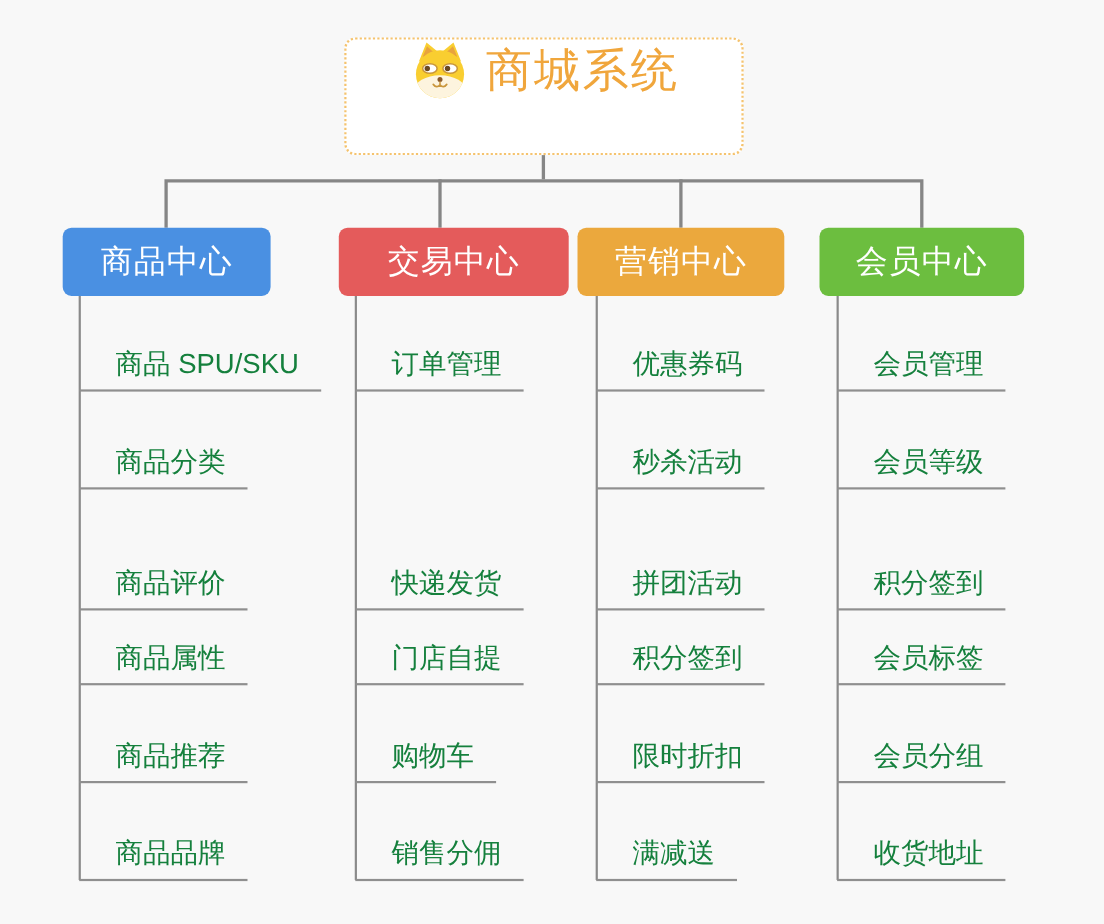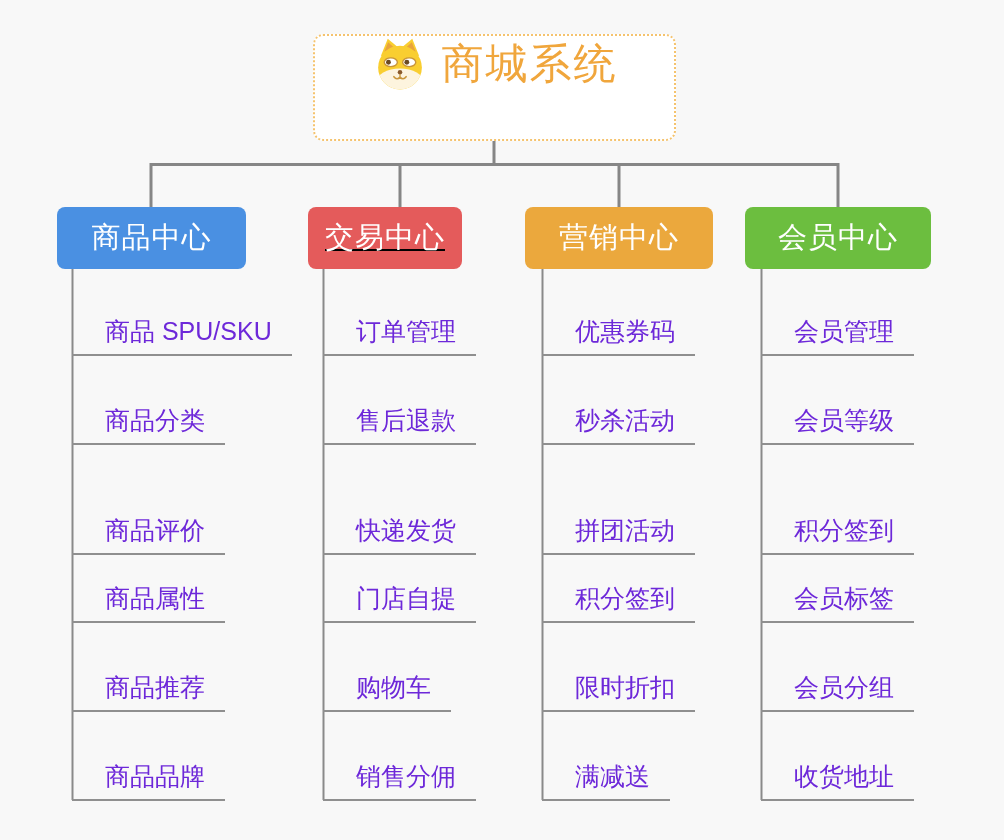--- a/index.html
+++ b/index.html
@@ -63,32 +63,32 @@
     justify-content: center;
     cursor: pointer;
   }
   .branch-label {
     color: #ffffff;
     font-size: 29px;
     letter-spacing: 1px;
     white-space: nowrap;
   }
   .branch-0 { left: 57px;  width: 189px; }
-  .branch-1 { left: 308px; width: 154px; text-decoration: underline; }
+  .branch-1 { left: 308px; width: 209px; }
   .branch-2 { left: 525px; width: 188px; }
   .branch-3 { left: 745px; width: 186px; }
   
   .leaf {
     position: absolute;
     box-sizing: content-box;
     padding: 0 20px 7px 33px;
     border-bottom: 2px solid #8f8f8f;
     font-size: 25px;
     line-height: 31px;
-    color: #6d28d9;
+    color: #15803d;
     white-space: nowrap;
     cursor: pointer;
   }
   .col-0 { left: 72px; }
   .col-1 { left: 323px; }
   .col-2 { left: 542px; }
   .col-3 { left: 761px; }
   .row-0 { top: 316px; }
   .row-1 { top: 405px; }
   .row-2 { top: 494px; margin-top: 21px; }
@@ -152,21 +152,20 @@
   </div>
 
   <div class="leaf col-0 row-0">商品 SPU/SKU</div>
   <div class="leaf col-0 row-1">商品分类</div>
   <div class="leaf col-0 row-2">商品评价</div>
   <div class="leaf col-0 row-3">商品属性</div>
   <div class="leaf col-0 row-4">商品推荐</div>
   <div class="leaf col-0 row-5">商品品牌</div>
 
   <div class="leaf col-1 row-0">订单管理</div>
-  <div class="leaf col-1 row-1">售后退款</div>
   <div class="leaf col-1 row-2">快递发货</div>
   <div class="leaf col-1 row-3">门店自提</div>
   <div class="leaf col-1 row-4">购物车</div>
   <div class="leaf col-1 row-5">销售分佣</div>
 
   <div class="leaf col-2 row-0">优惠券码</div>
   <div class="leaf col-2 row-1">秒杀活动</div>
   <div class="leaf col-2 row-2">拼团活动</div>
   <div class="leaf col-2 row-3">积分签到</div>
   <div class="leaf col-2 row-4">限时折扣</div>

